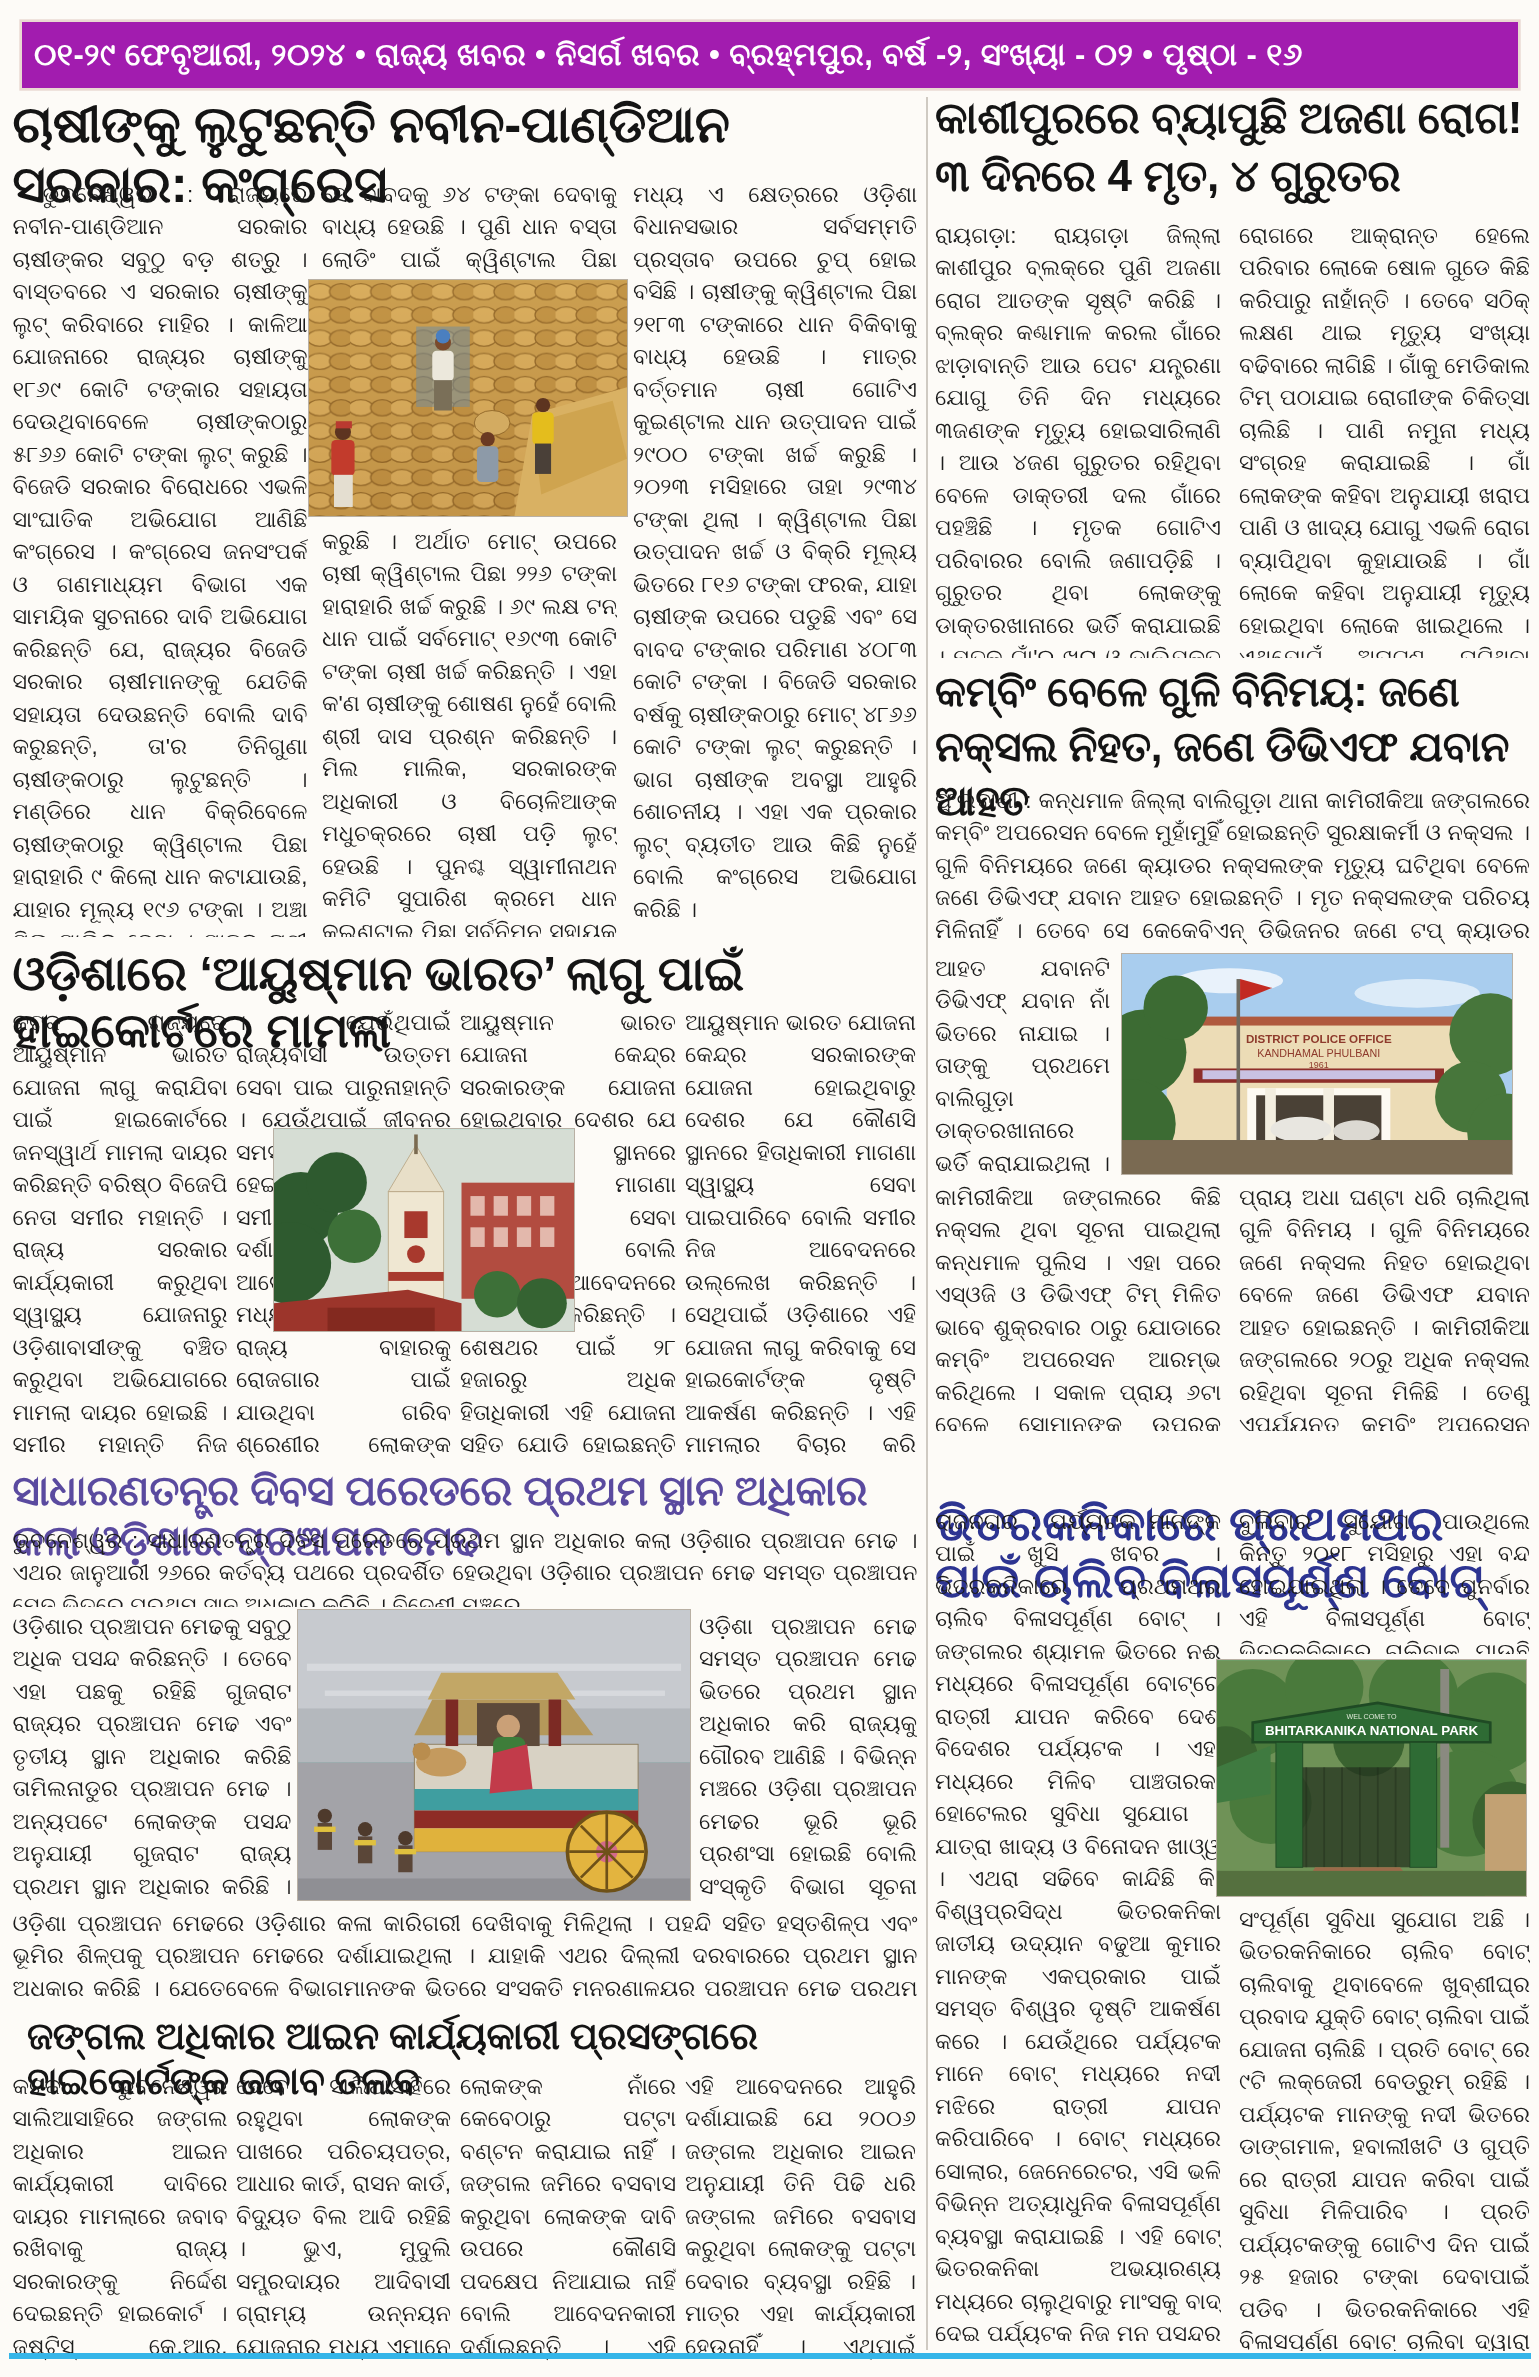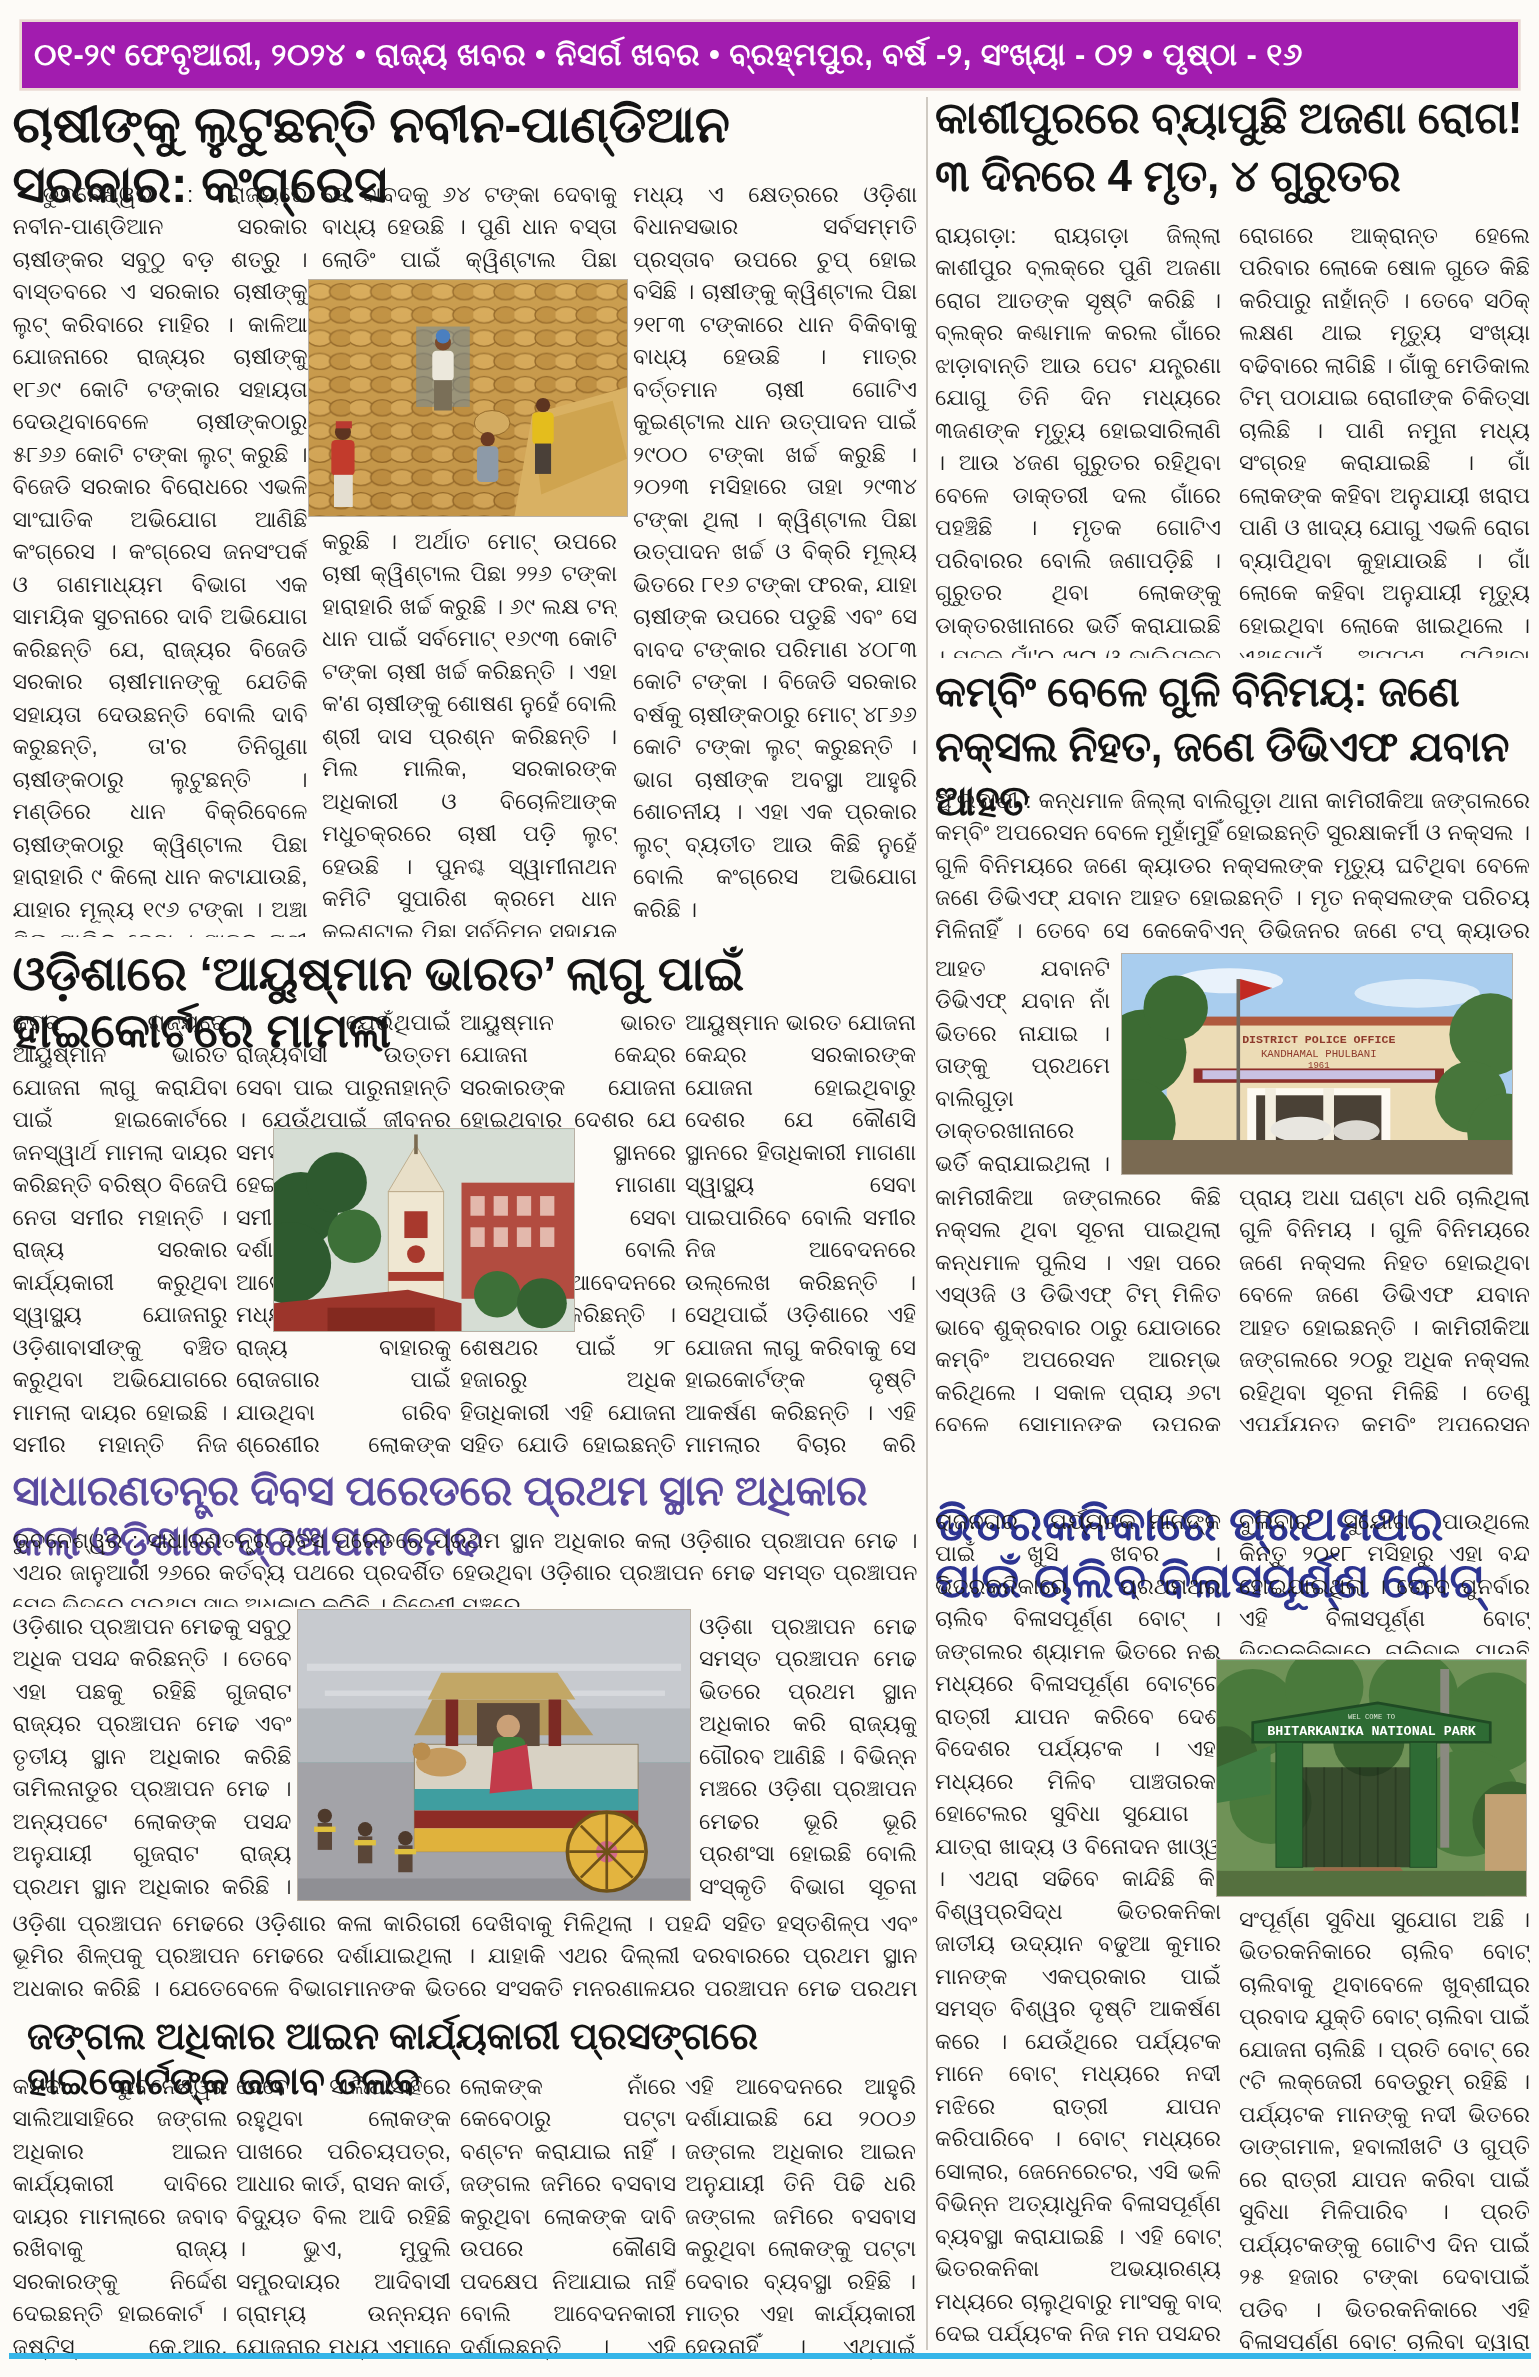--- a/index.html
+++ b/index.html
@@ -6,21 +6,21 @@
   body{width:1540px;height:2377px;position:relative;background:#fdfbf7;
        font-family:"Liberation Sans",sans-serif;color:#1b1b1b;overflow:hidden;}
   .abs{position:absolute;}
   .masthead{background:#a21caf;color:#ffffff;font-size:31px;font-weight:bold;
             display:flex;align-items:center;padding-left:12.5px;letter-spacing:0.4px;
             box-shadow:0 0 0 2.7px #e9d9d2;}
   .headline{font-weight:bold;color:#141414;text-align:left;line-height:1.18;
             letter-spacing:-0.4px;}
   .col{font-size:22.4px;line-height:1.45;text-align:justify;color:#1c1c1c;overflow:hidden;}
   .col p{margin:0;text-indent:30px;}
-  .photo{border:0.9px solid #b9b0a4;background:#5eead4;overflow:hidden;font-family:Liberation Mono, monospace;}
+  .photo{border:0.9px solid #b9b0a4;background:#5eead4;overflow:hidden;}
   .vrule{background:#cfcac2;}
   .bottomrule{background:#35b5e8;}
 </style>
 </head>
 <body>
 
 <div class="abs masthead" style="left:21.5px;top:21.5px;width:1484px;height:66px;">
   <span>୦୧-୨୯ ଫେବୃଆରୀ, ୨୦୨୪ •  ରାଜ୍ୟ ଖବର  • ନିସର୍ଗ ଖବର  • ବ୍ରହ୍ମପୁର, ବର୍ଷ -୨, ସଂଖ୍ୟା - ୦୨ • ପୃଷ୍ଠା - ୧୬</span>
 </div>
 

